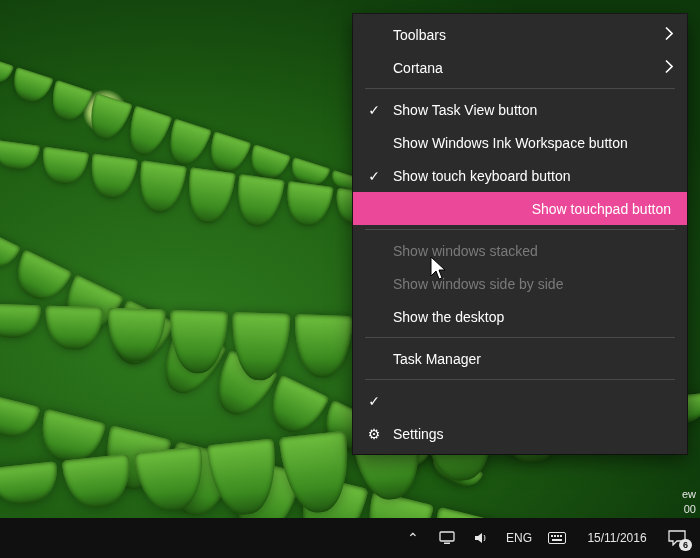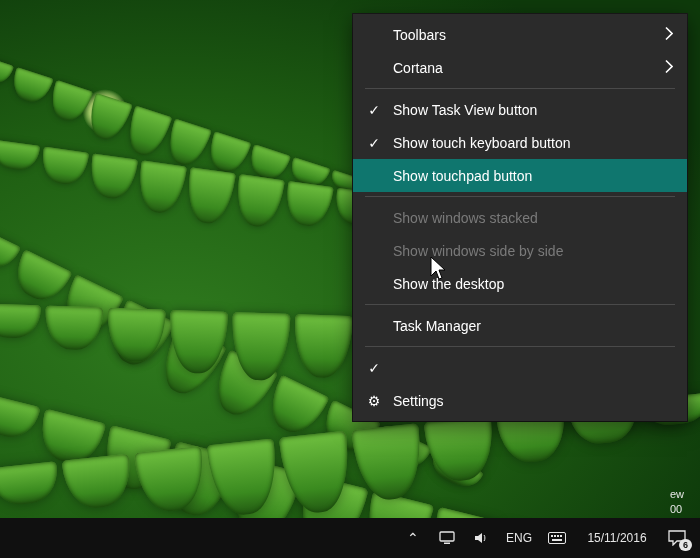--- a/index.html
+++ b/index.html
@@ -77,21 +77,21 @@
   }
 
   
   .peek {
     position: absolute;
     right: 4px;
     bottom: 42px;
     width: 26px;
     color: #e6e6e6;
     font-size: 11px;
-    text-align: left;
+    text-align: right;
     line-height: 1.3;
     font-family: "Segoe UI", sans-serif;
   }
 
   
   .ctx {
     position: absolute;
     top: 14px;
     left: 353px;
     width: 334px;
@@ -104,21 +104,22 @@
   .ctx-item {
     position: relative;
     display: flex;
     align-items: center;
     height: 33px;
     padding: 0 16px 0 40px;
     white-space: nowrap;
     cursor: default;
   }
   .ctx-item.hover {
-    background: #0f766e;
+    background: #ec4899;
+    justify-content: flex-end;
   }
   .ctx-item.disabled {
     color: #7a7a7a;
   }
   .ctx-item .chevron {
     position: absolute;
     right: 14px;
     top: 50%;
     transform: translateY(-50%);
   }
@@ -242,20 +243,24 @@
       <span class="left-icon"></span>
       <span>Cortana</span>
       <span class="chevron"><svg width="8" height="14" viewBox="0 0 8 14">
           <path d="M1 1 L7 7 L1 13" fill="none" stroke="currentColor" stroke-width="1.6"></path>
         </svg></span>
     </div>
     <div class="ctx-sep"></div>
     <div class="ctx-item">
       <span class="left-icon">✓</span>
       <span>Show Task View button</span>
+    </div>
+    <div class="ctx-item">
+      <span class="left-icon"></span>
+      <span>Show Windows Ink Workspace button</span>
     </div>
     <div class="ctx-item">
       <span class="left-icon">✓</span>
       <span>Show touch keyboard button</span>
     </div>
     <div class="ctx-item hover">
       <span class="left-icon"></span>
       <span>Show touchpad button</span>
     </div>
     <div class="ctx-sep"></div>

